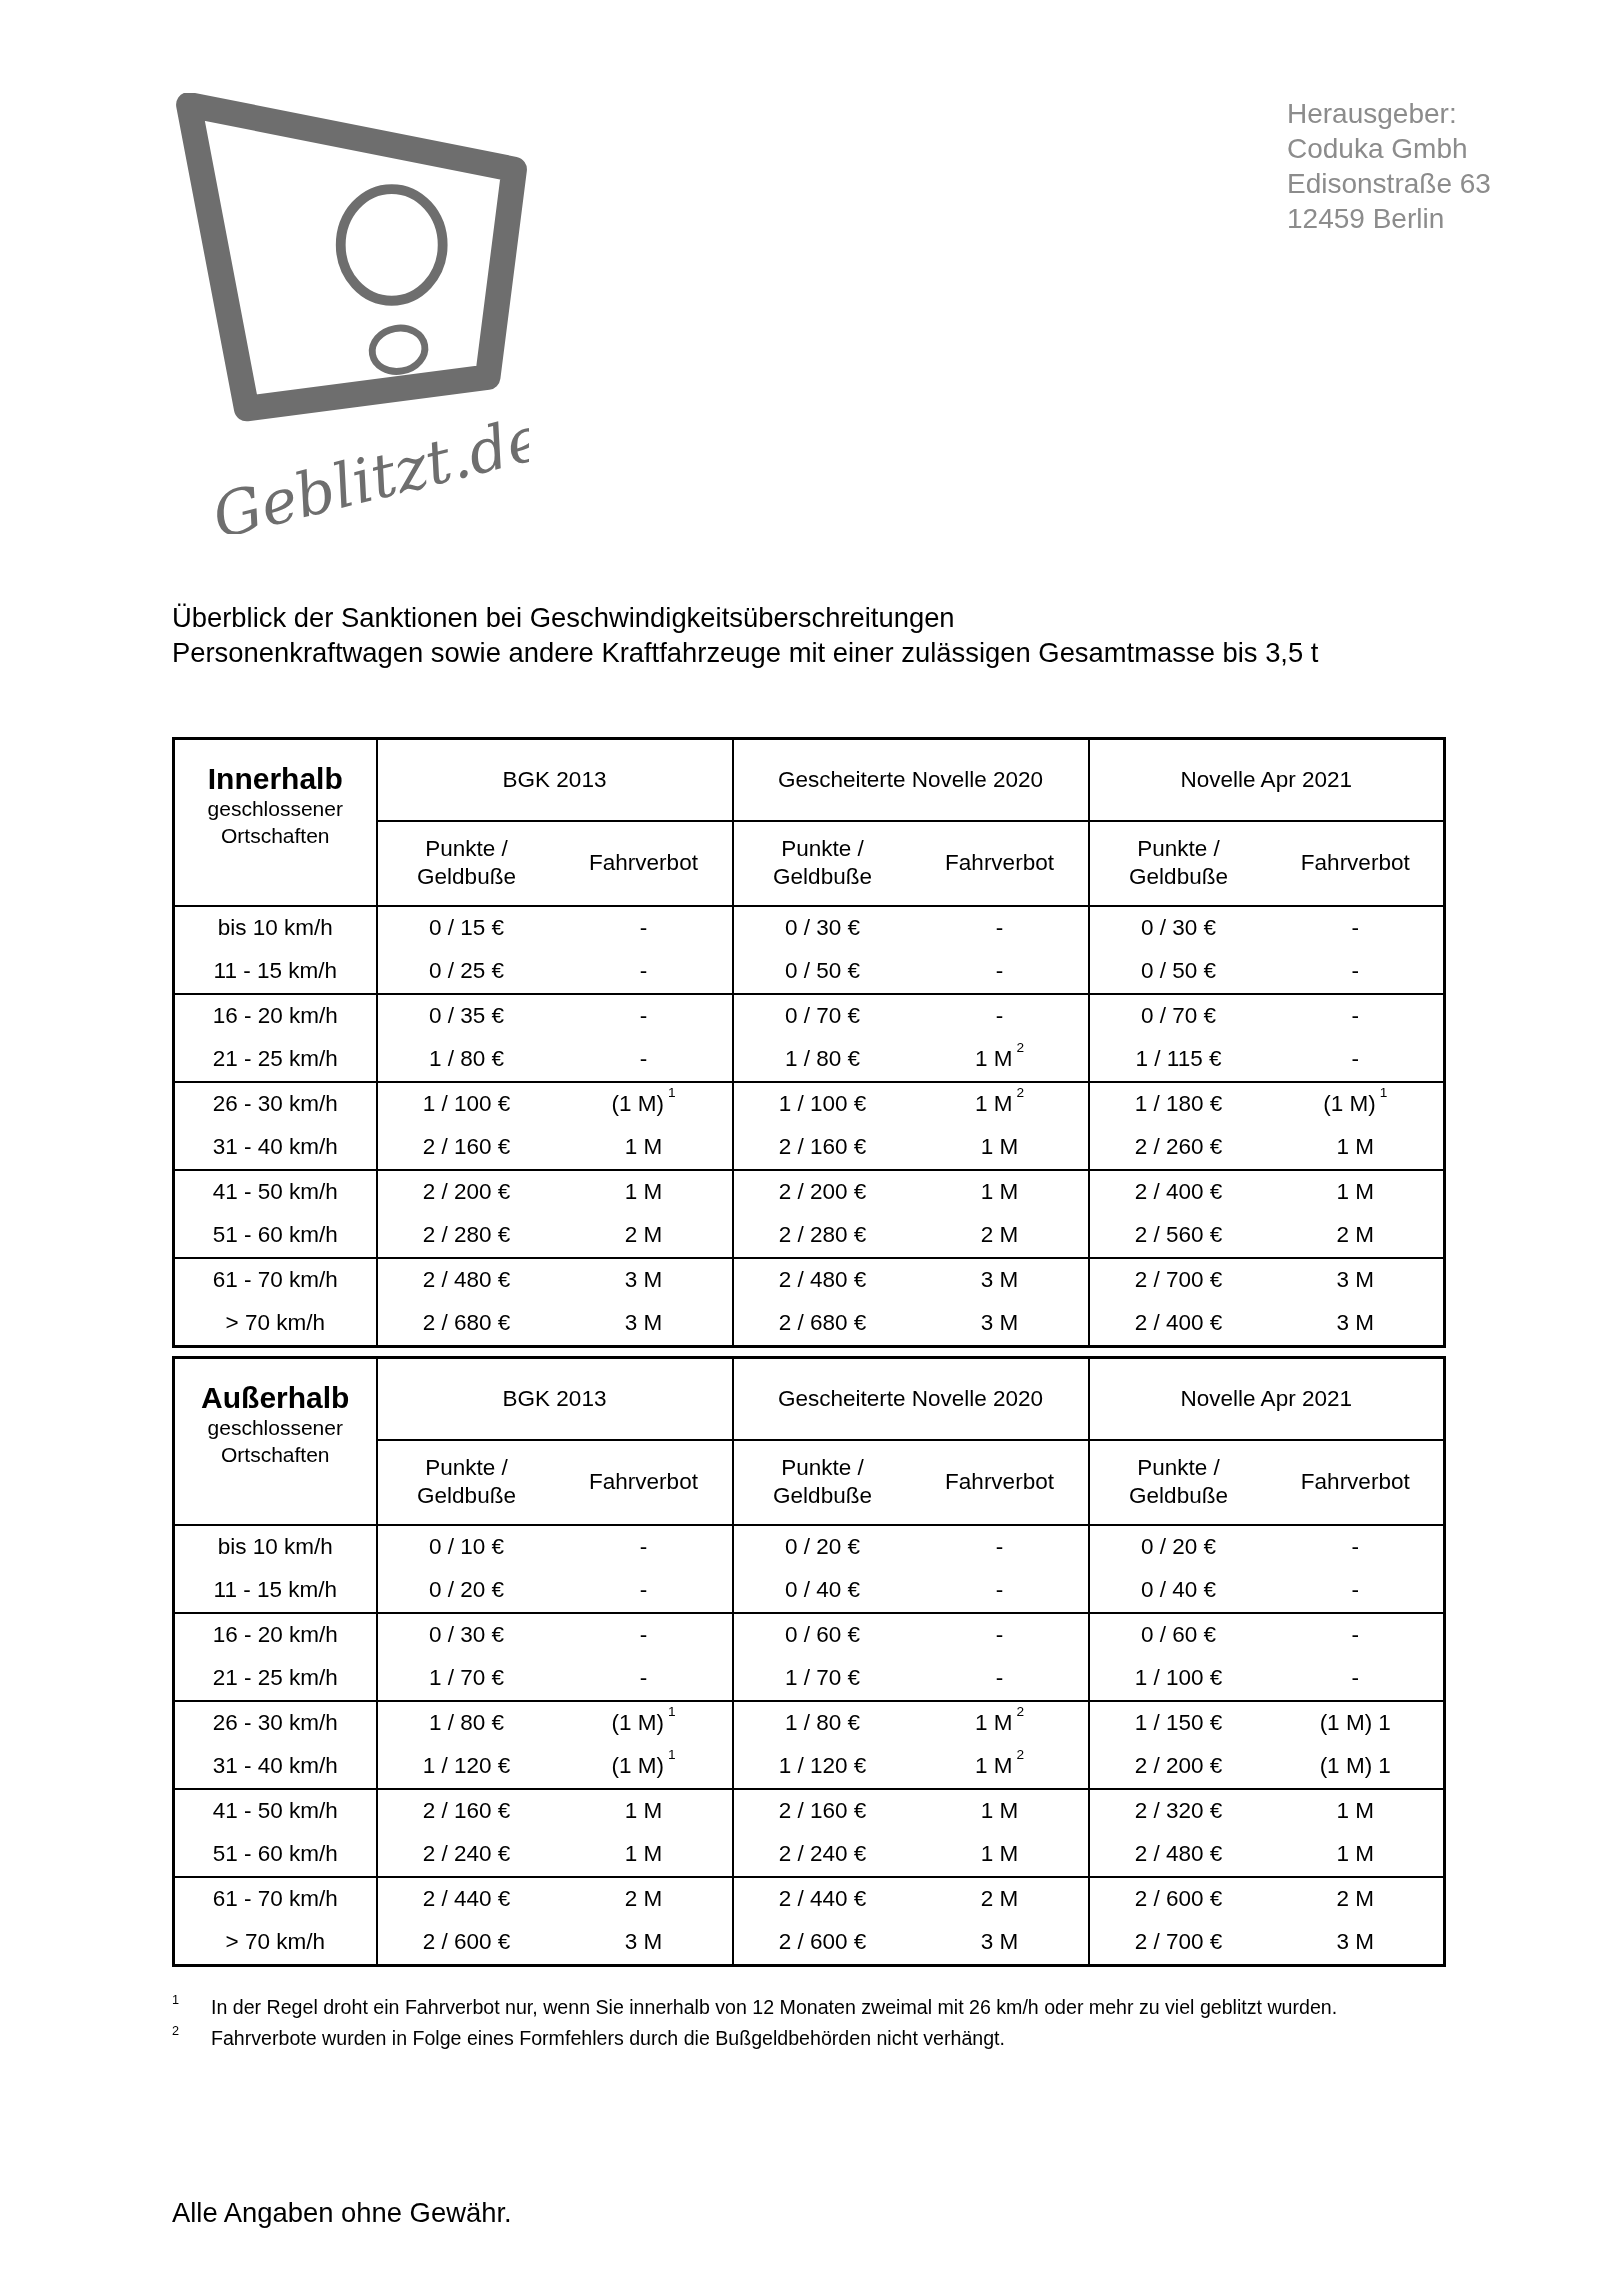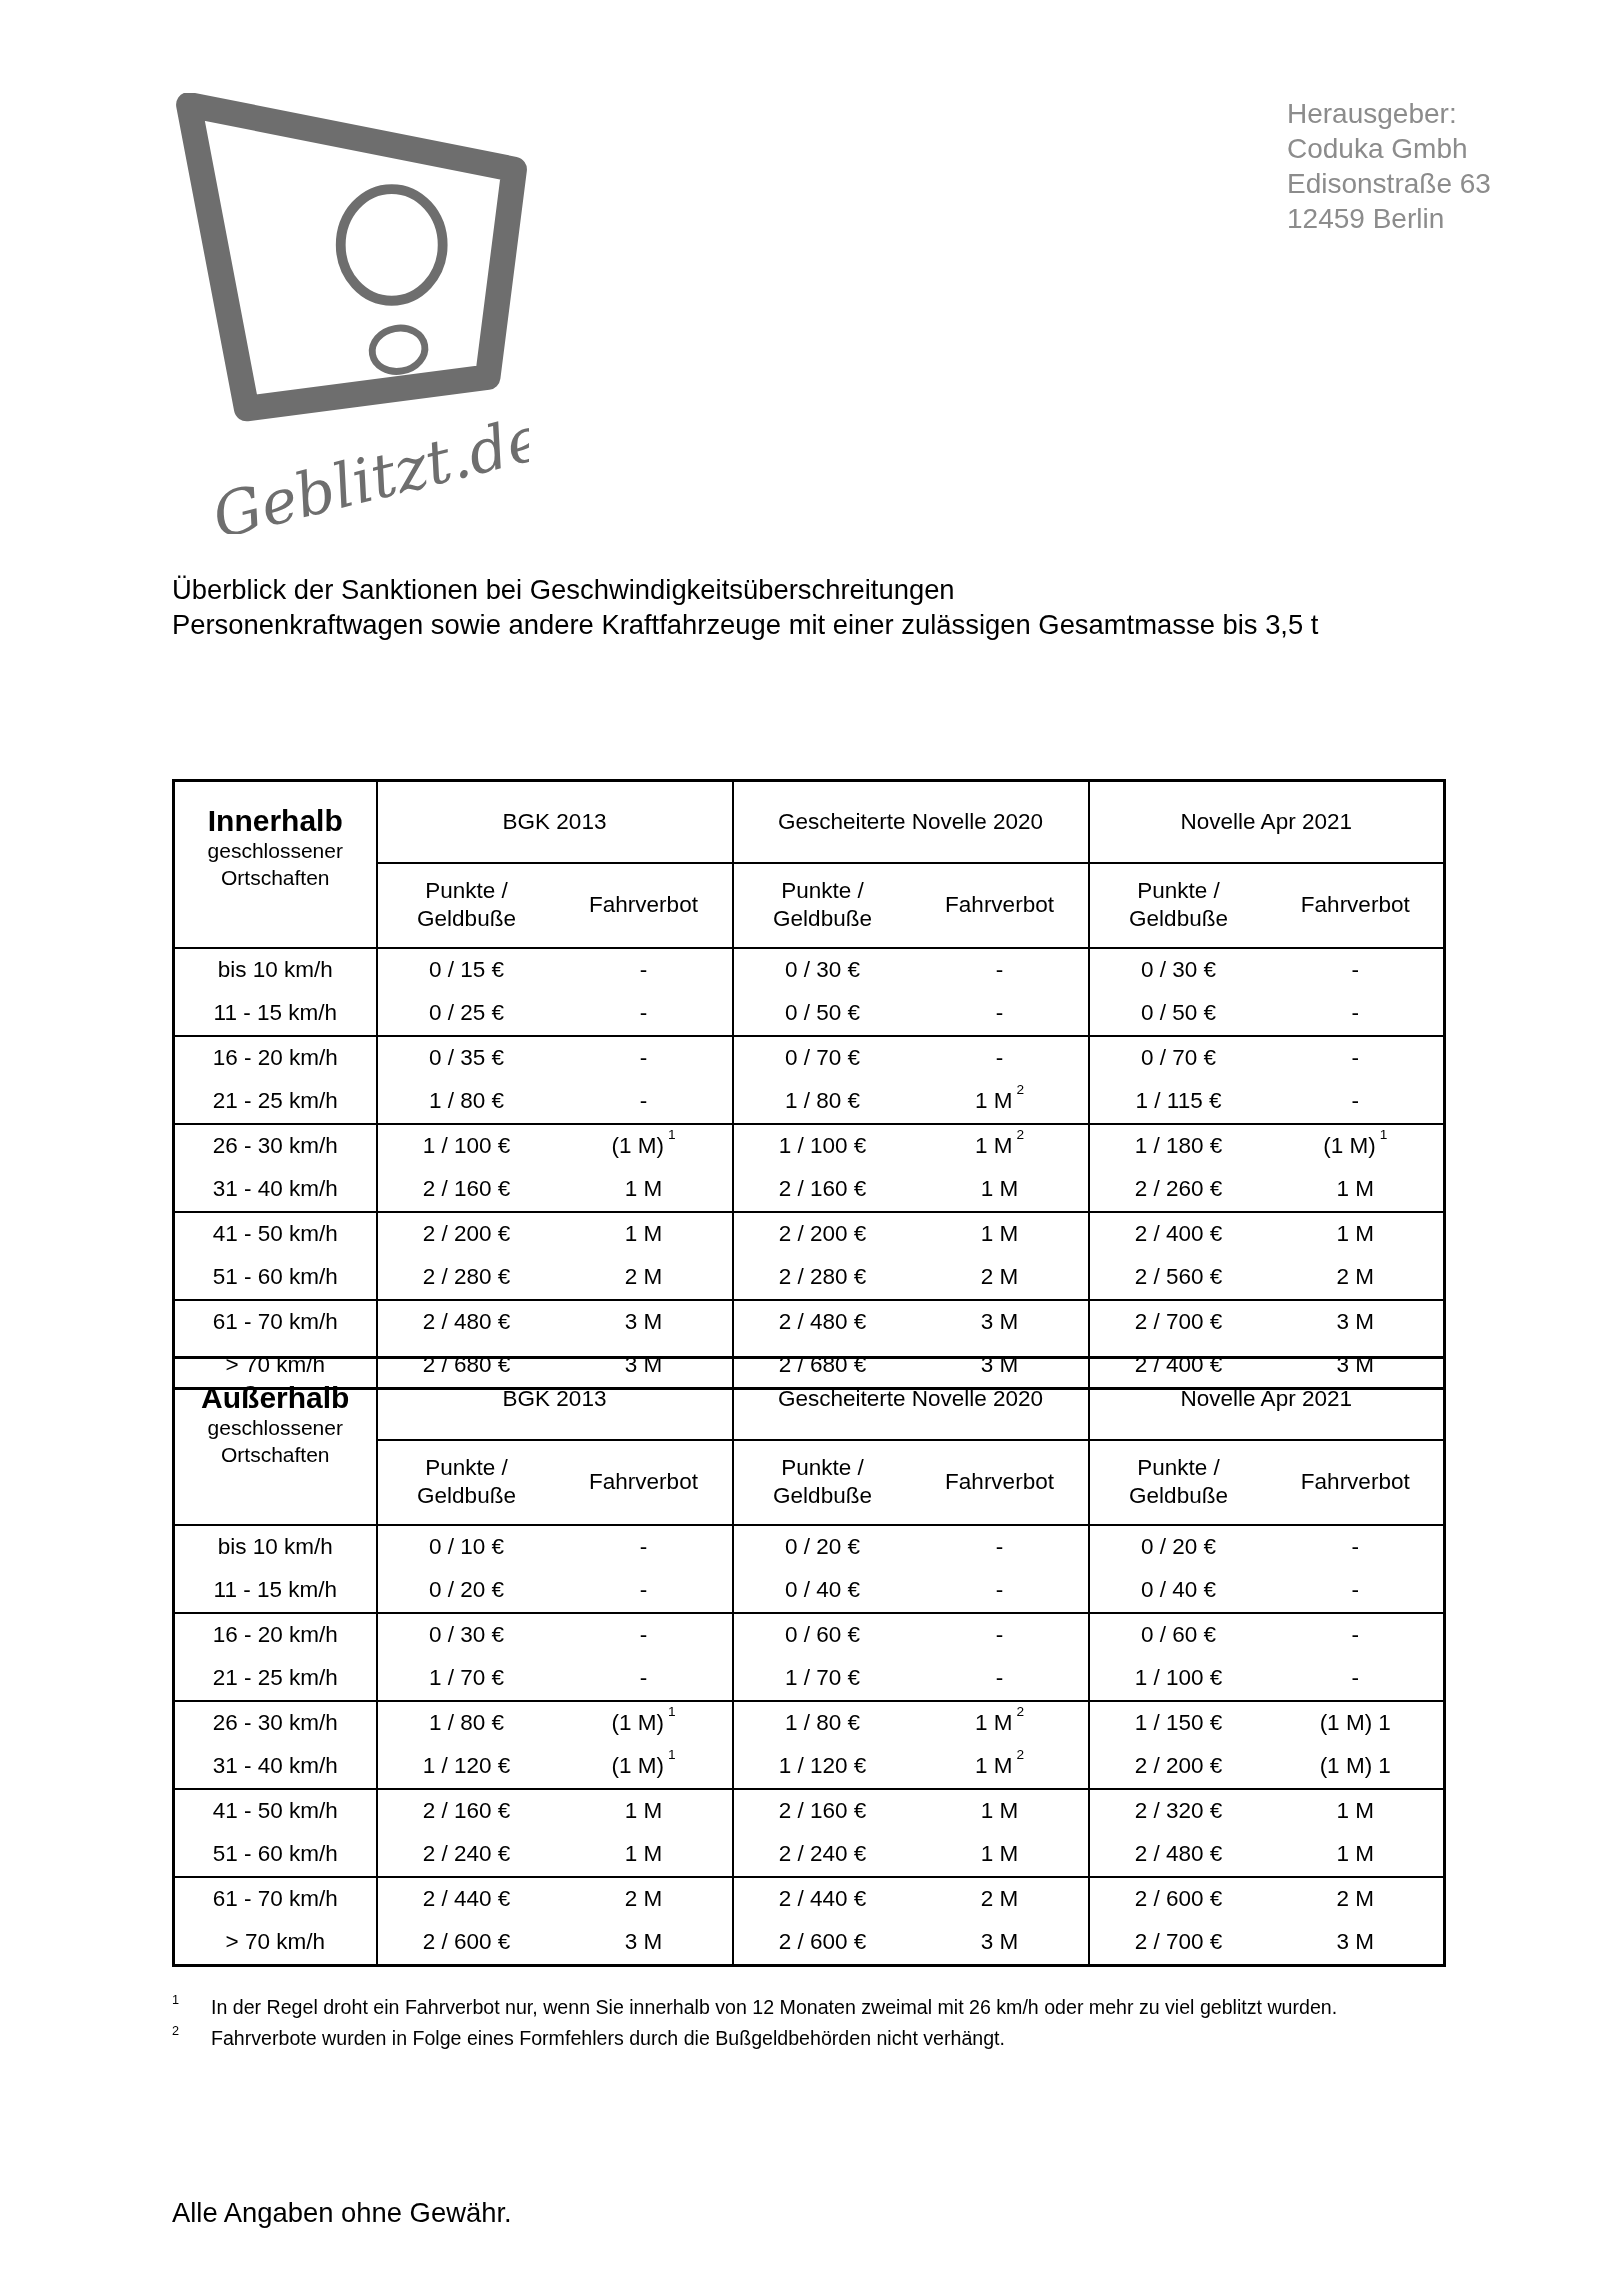--- a/index.html
+++ b/index.html
@@ -2,28 +2,28 @@
 <html><head>
 <meta charset="utf-8">
 <style>
   html, body { margin:0; padding:0; background:#ffffff; }
   body { width:1621px; height:2293px; position:relative; overflow:hidden;
          font-family:"Liberation Sans", sans-serif; color:#000; }
   .logo { position:absolute; left:176px; top:93px; width:353px; height:441px; }
   .publisher { position:absolute; left:1243px; top:96px; color:#8c8c8c;
                font-size:28px; line-height:35px; }
   .publisher div { white-space:nowrap;margin-left:44px; }
-  .intro { position:absolute; left:172px; top:572px; font-size:27.4px; line-height:35px; }
+  .intro { position:absolute; left:172px; top:600px; font-size:27.4px; line-height:35px; }
   .intro div { white-space:nowrap; }
 
   table.sanctions { position:absolute; left:172px; width:1268px;
                     border-collapse:collapse; table-layout:fixed;
                     border:3.9px solid #000; font-size:22.5px; }
   table.sanctions td { text-align:center; vertical-align:middle; padding:0; }
-  .t1 { top:779px; }
+  .t1 { top:737px; }
   .t2 { top:1356px; }
   col.c-label { width:203px; }
   col.c-fine { width:179px; }
   col.c-ban { width:177px; }
   .hdr-corner { border-right:2.9px solid #000; border-bottom:2.9px solid #000; height:143px; vertical-align:top !important; padding-top:21.6px !important; }
   .hdr-corner .big { font-weight:bold; font-size:30px; line-height:33px; }
   .hdr-corner .sub { font-size:21px; line-height:27.4px; }
   .hdr-group { height:69px; border-right:2.9px solid #000; border-bottom:2.9px solid #000; }
   .hdr-sub { height:71px; line-height:28px; border-bottom:2.9px solid #000; }
   .hdr-sub.endg { border-right:2.9px solid #000; }

